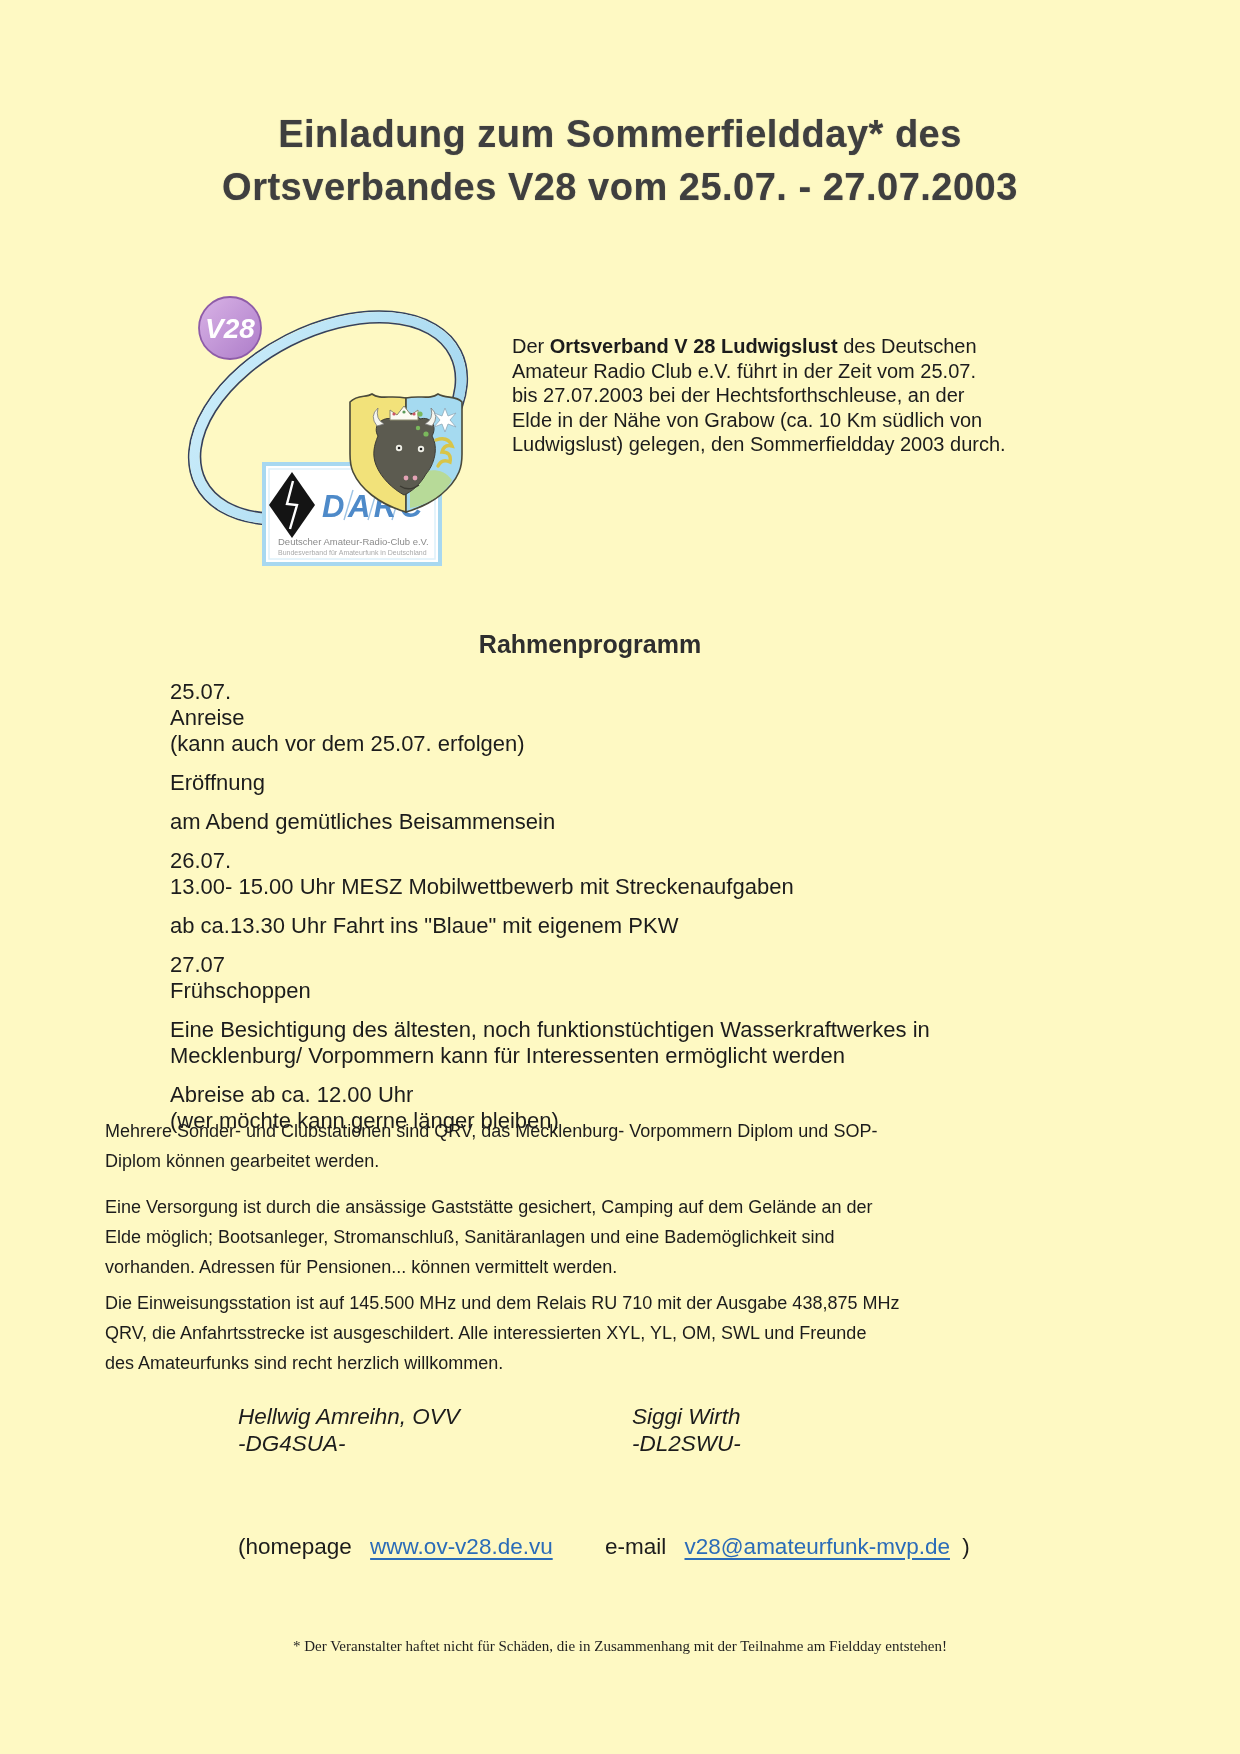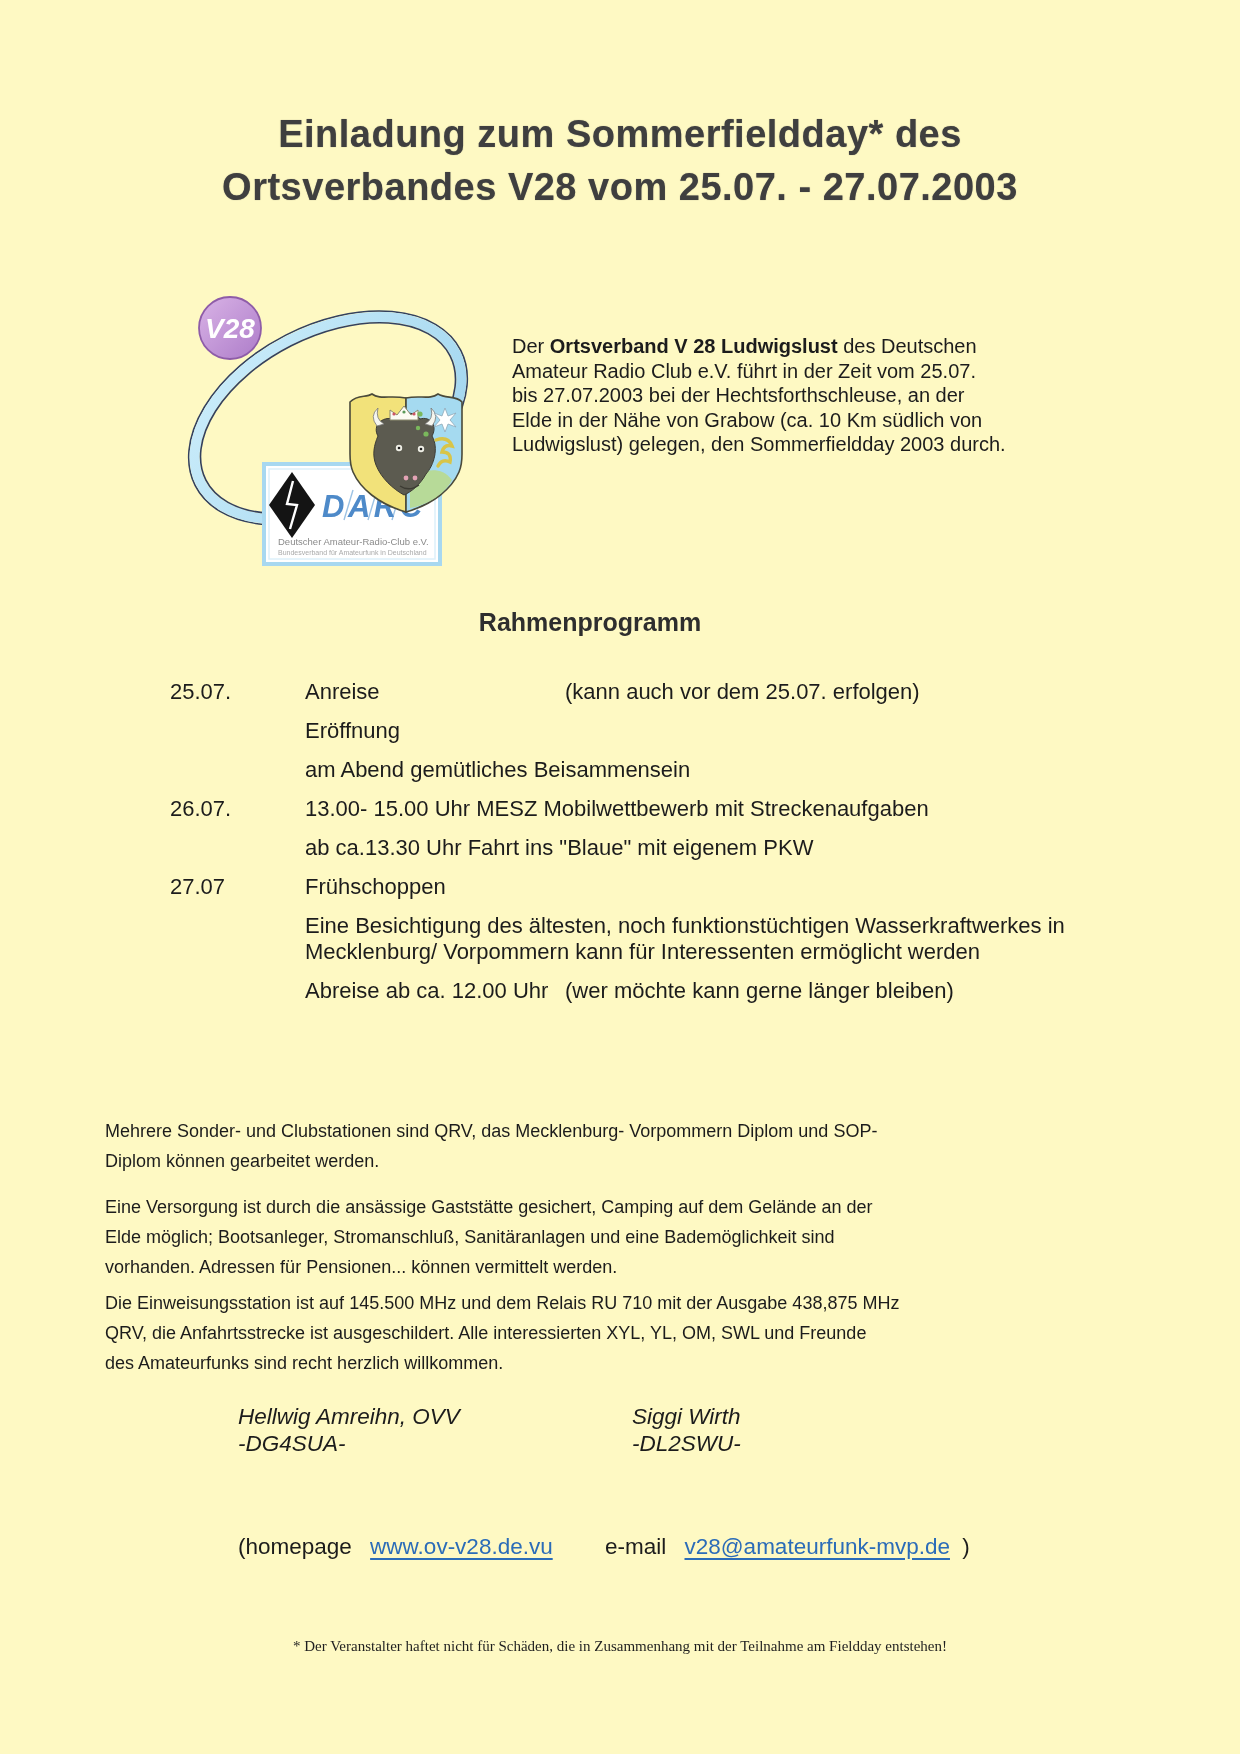--- a/index.html
+++ b/index.html
@@ -19,25 +19,25 @@
     line-height:1.4;letter-spacing:0.5px;
     text-shadow:0 0 1px rgba(70,70,70,.55);
   }
   .logo{position:absolute;left:168px;top:268px;width:302px;height:302px;}
   .intro{
     position:absolute;left:512px;top:334px;width:528px;margin:0;
     font-size:20px;line-height:1.23;white-space:pre-wrap;
   }
   .intro .b{font-weight:bold;}
   .program-heading{
-    position:absolute;top:608px;left:0;right:60px;margin:0;
+    position:absolute;top:630px;left:0;right:60px;margin:0;
     text-align:center;font-size:25px;font-weight:bold;color:#2e2e2e;
   }
   .program{position:absolute;left:170px;top:679px;width:950px;font-size:22px;line-height:26px;}
-  .prow{display:flex;align-items:flex-start;margin-bottom:13px;}
+  .prow{display:flex;align-items:flex-start;margin-bottom:13px;flex-direction:column;}
   .pdate{width:135px;flex:none;}
   .ptext{min-width:260px;white-space:pre-wrap;}
   .pnote{white-space:nowrap;}
   .para{
     position:absolute;left:105px;width:1045px;margin:0;
     font-size:18px;line-height:30px;white-space:pre-wrap;
   }
   .p1{top:1116px;}
   .p2{top:1192px;}
   .p3{top:1288px;}

